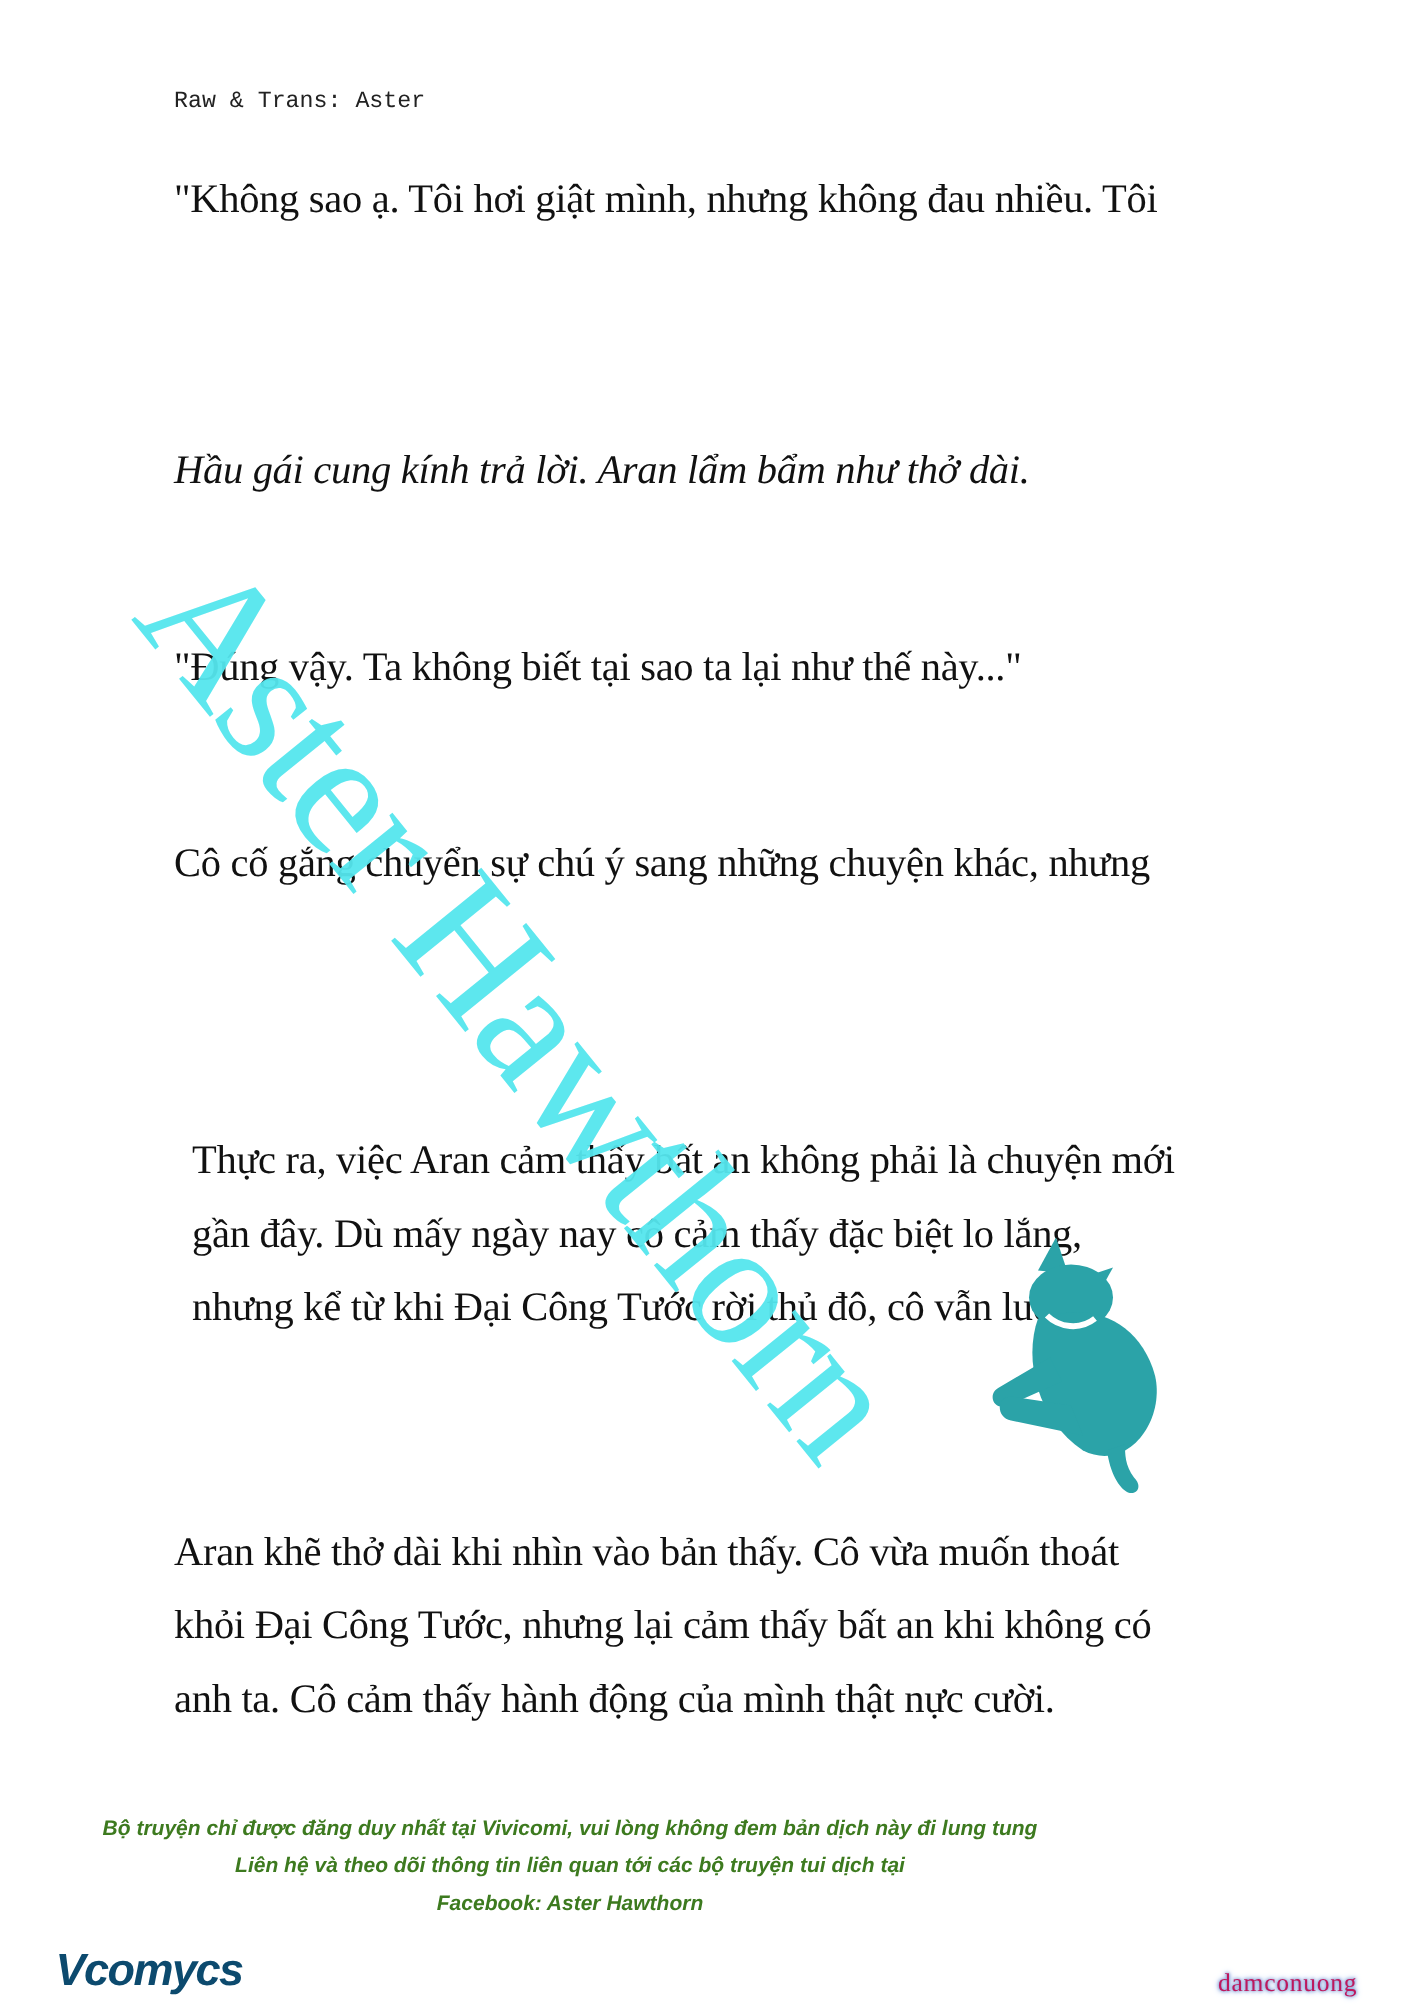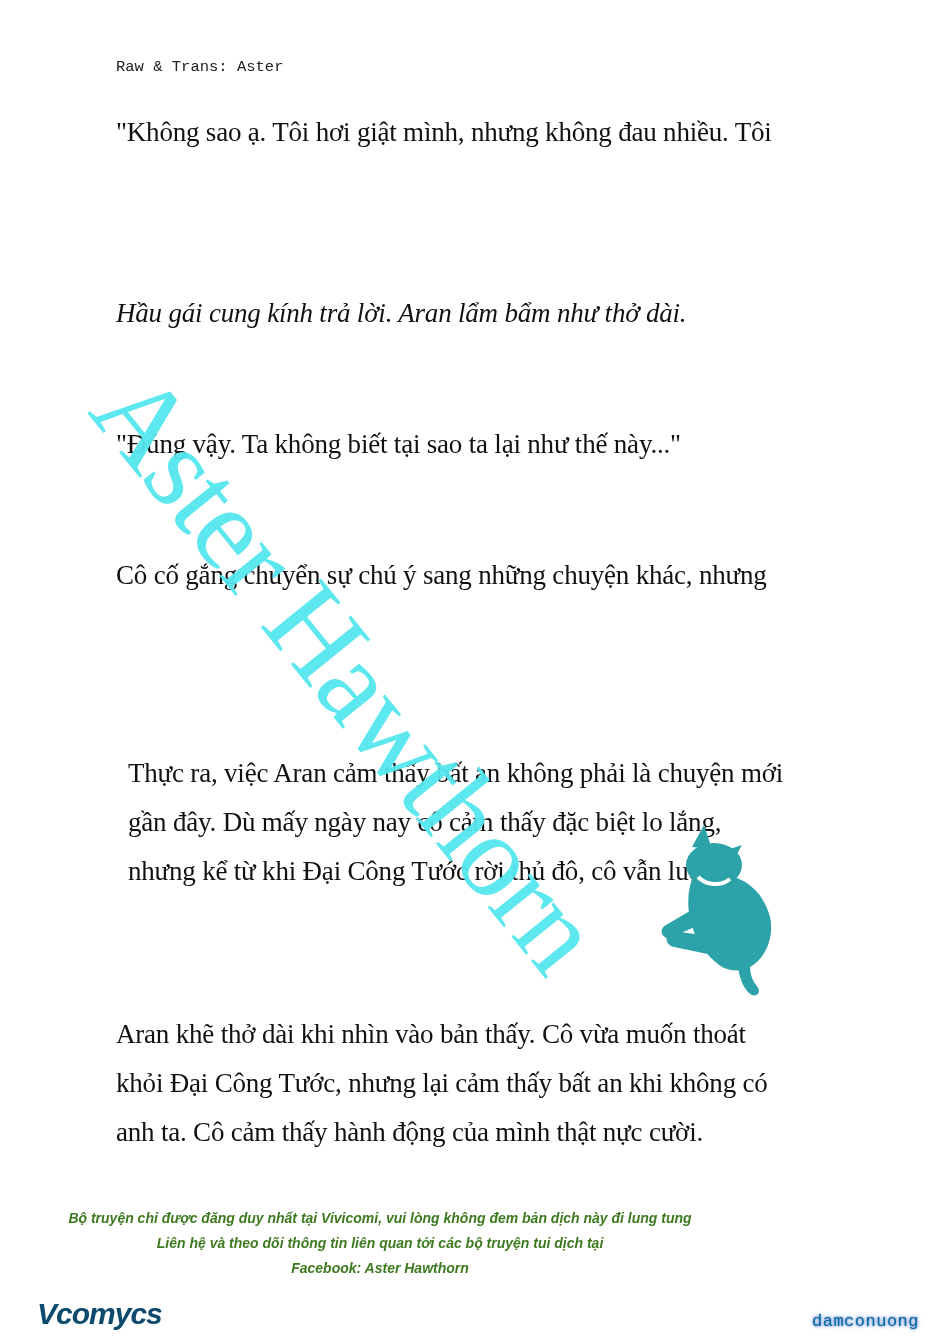--- a/index.html
+++ b/index.html
@@ -30,21 +30,21 @@
   }
   .watermark-wrap { position:absolute; left:0; top:0; width:950px; height:1343px; pointer-events:none; }
   .cat { position: absolute; left: 652px; top: 817px; width: 130px; height: 180px; }
   .logo-vcomycs {
     position: absolute; left: 16px; top: 1297px;
     font-family: "Liberation Sans", sans-serif; font-style: italic; font-weight: bold;
     font-size: 30px; color: #0c4a6e; letter-spacing: -1px; margin-left: 21px;
   }
   .logo-damconuong {
     position: absolute; left: 812px; top: 1312px;
-    font-family: Liberation Mono, monospace; font-size: 17px; color: #0369a1;
+    font-family: Liberation Serif, serif; font-size: 17px; color: #be185d;
     text-shadow: 0 0 2px #7c9bd6, 0 0 3px #7c9bd6, 0 0 5px #a9bce8;
     letter-spacing: 0.5px;
   }
 </style>
 </head>
 <body>
 
 <div class="header">Raw &amp; Trans: Aster</div>
 
 <div class="para" style="top:108px;">

